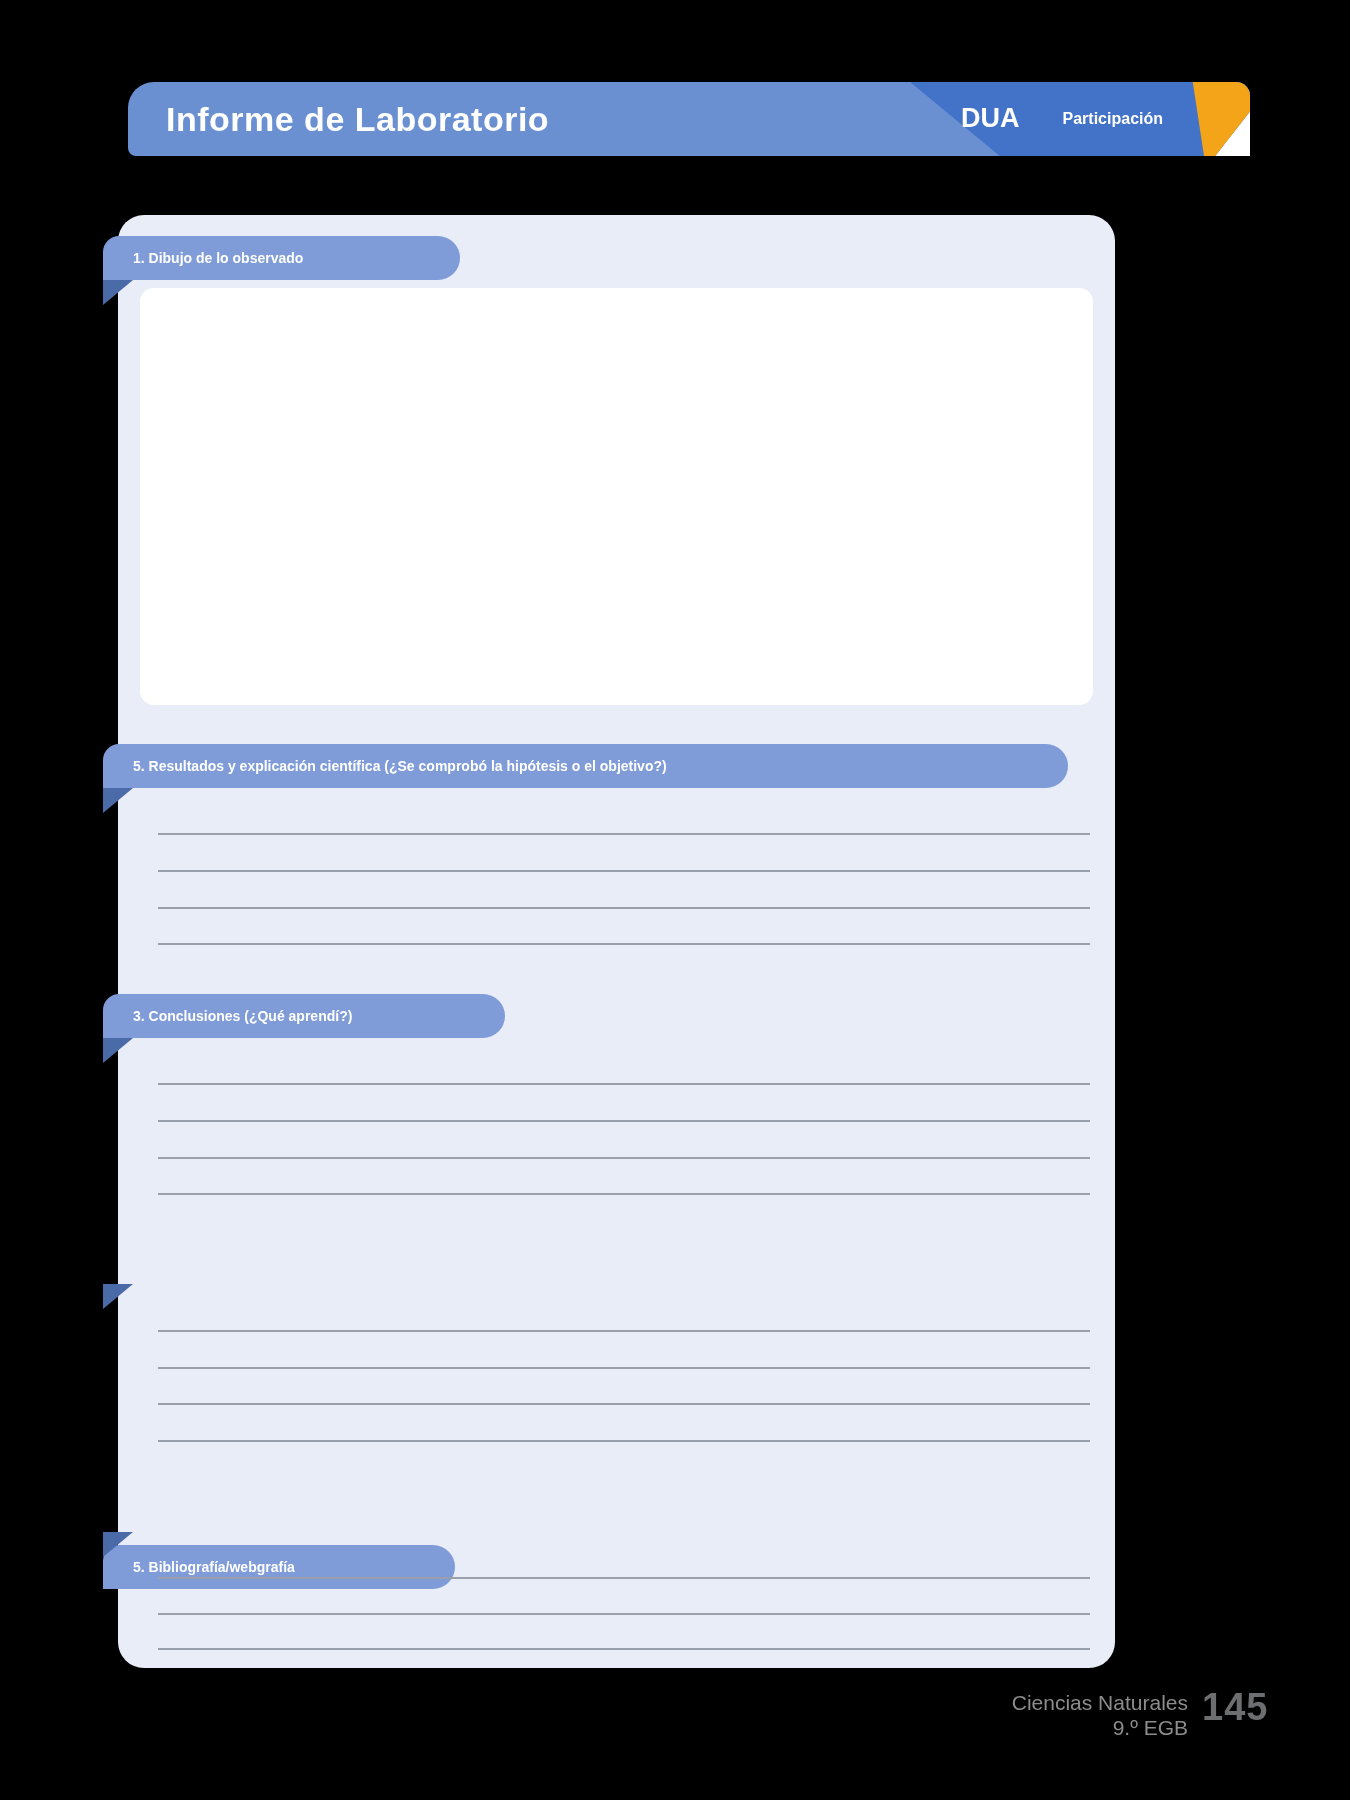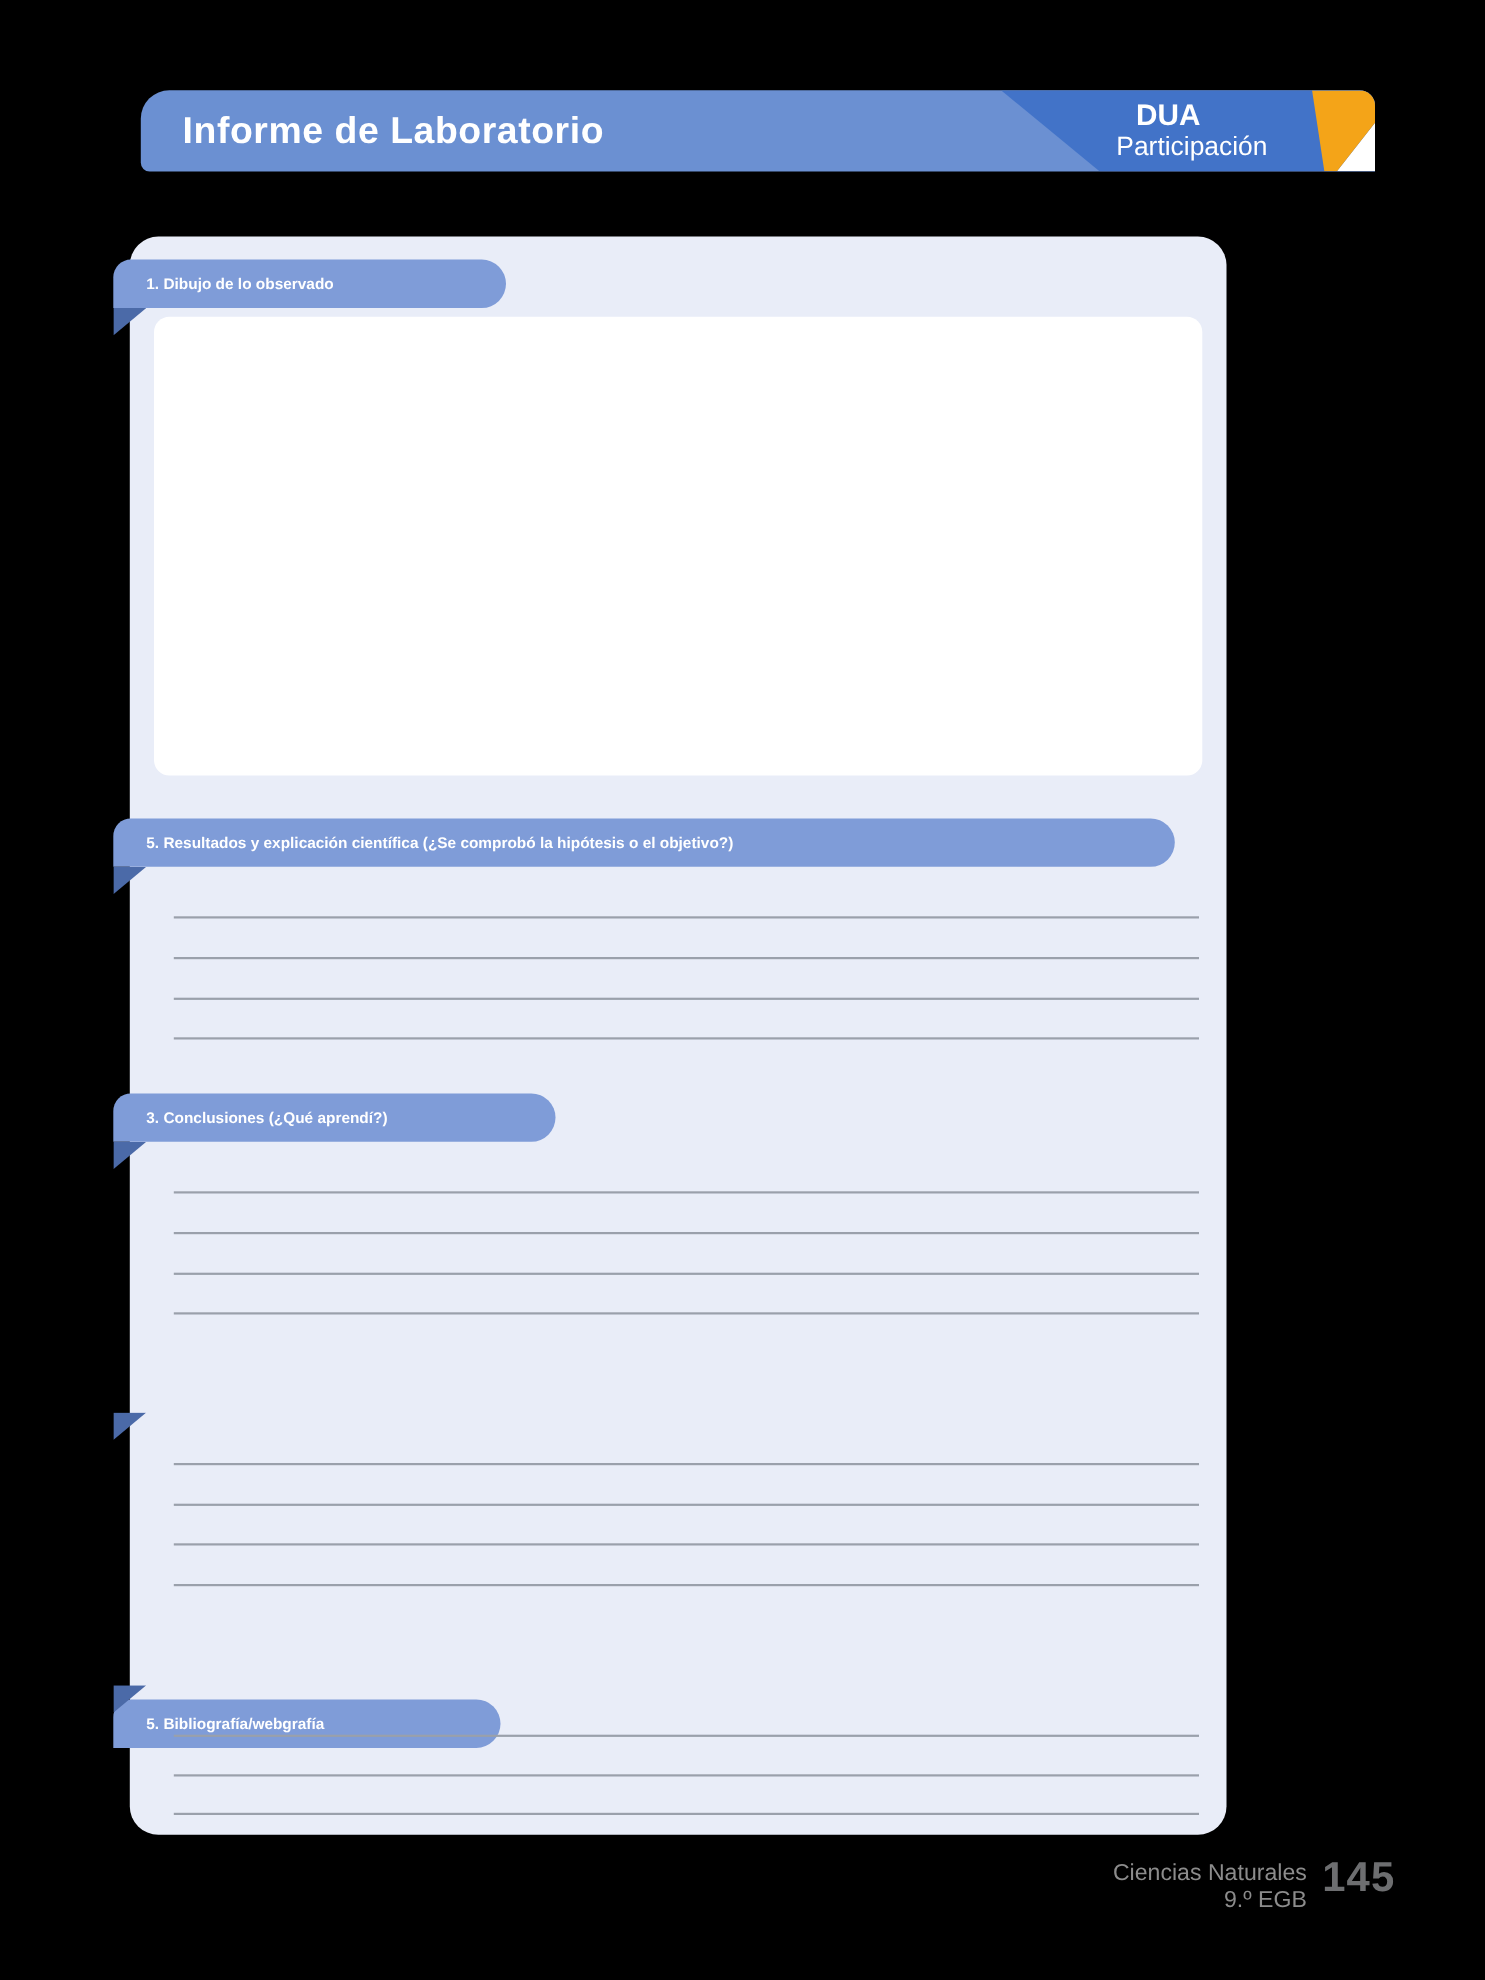--- a/index.html
+++ b/index.html
@@ -35,25 +35,25 @@
     clip-path:polygon(94.9% 0, 100% 0, 100% 40%, 96.9% 100%, 95.9% 100%);
   }
   .banner-title{
     position:absolute;left:38px;top:0;height:74px;
     display:flex;align-items:center;
     margin:0;
     color:#ffffff;font-size:34px;font-weight:600;letter-spacing:.5px;
   }
   .dua-block{
     position:absolute;left:72%;width:22.5%;top:0;height:74px;
-    display:flex;flex-direction:column;justify-content:center;align-items:center;
+    display:flex;flex-direction:row;justify-content:center;align-items:center;
     color:#ffffff;text-align:center;line-height:1.1;
   }
   .dua-title{font-size:27px;font-weight:bold;}
-  .dua-sub{font-size:24px;font-weight:normal;margin-left:43px;}
+  .dua-sub{font-size:16px;font-weight:bold;margin-left:43px;}
 
   
   .panel{
     position:absolute;left:118px;top:215px;
     width:997px;height:1453px;
     background:#e9edf8;
     border-radius:26px;
   }
 
   

